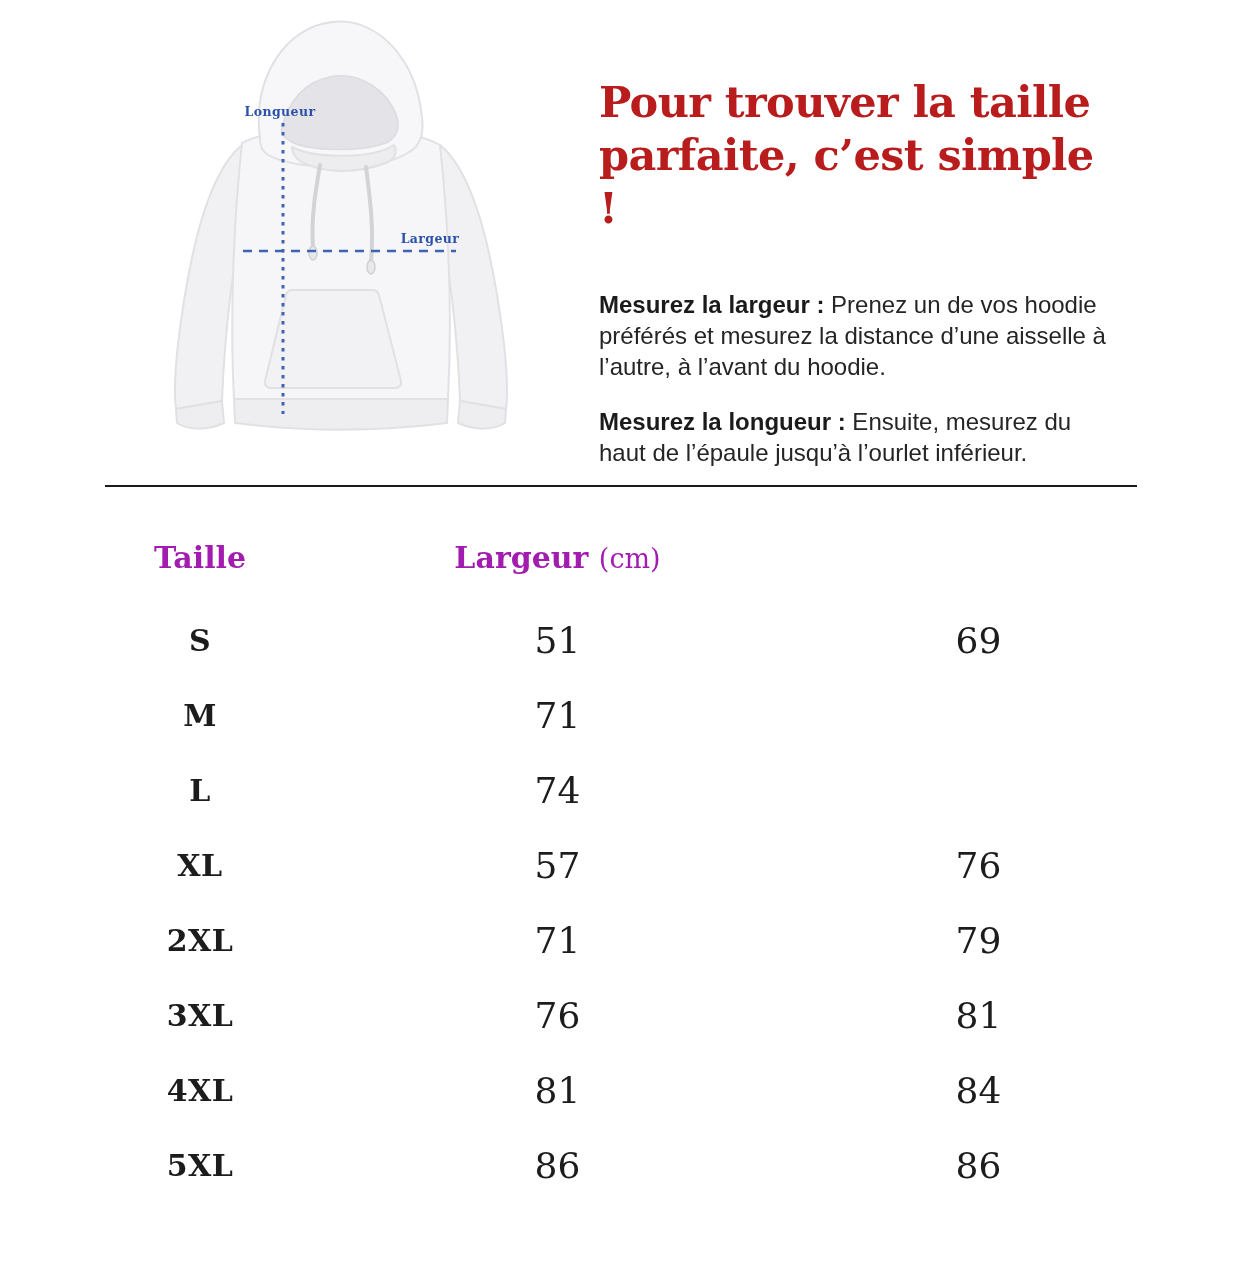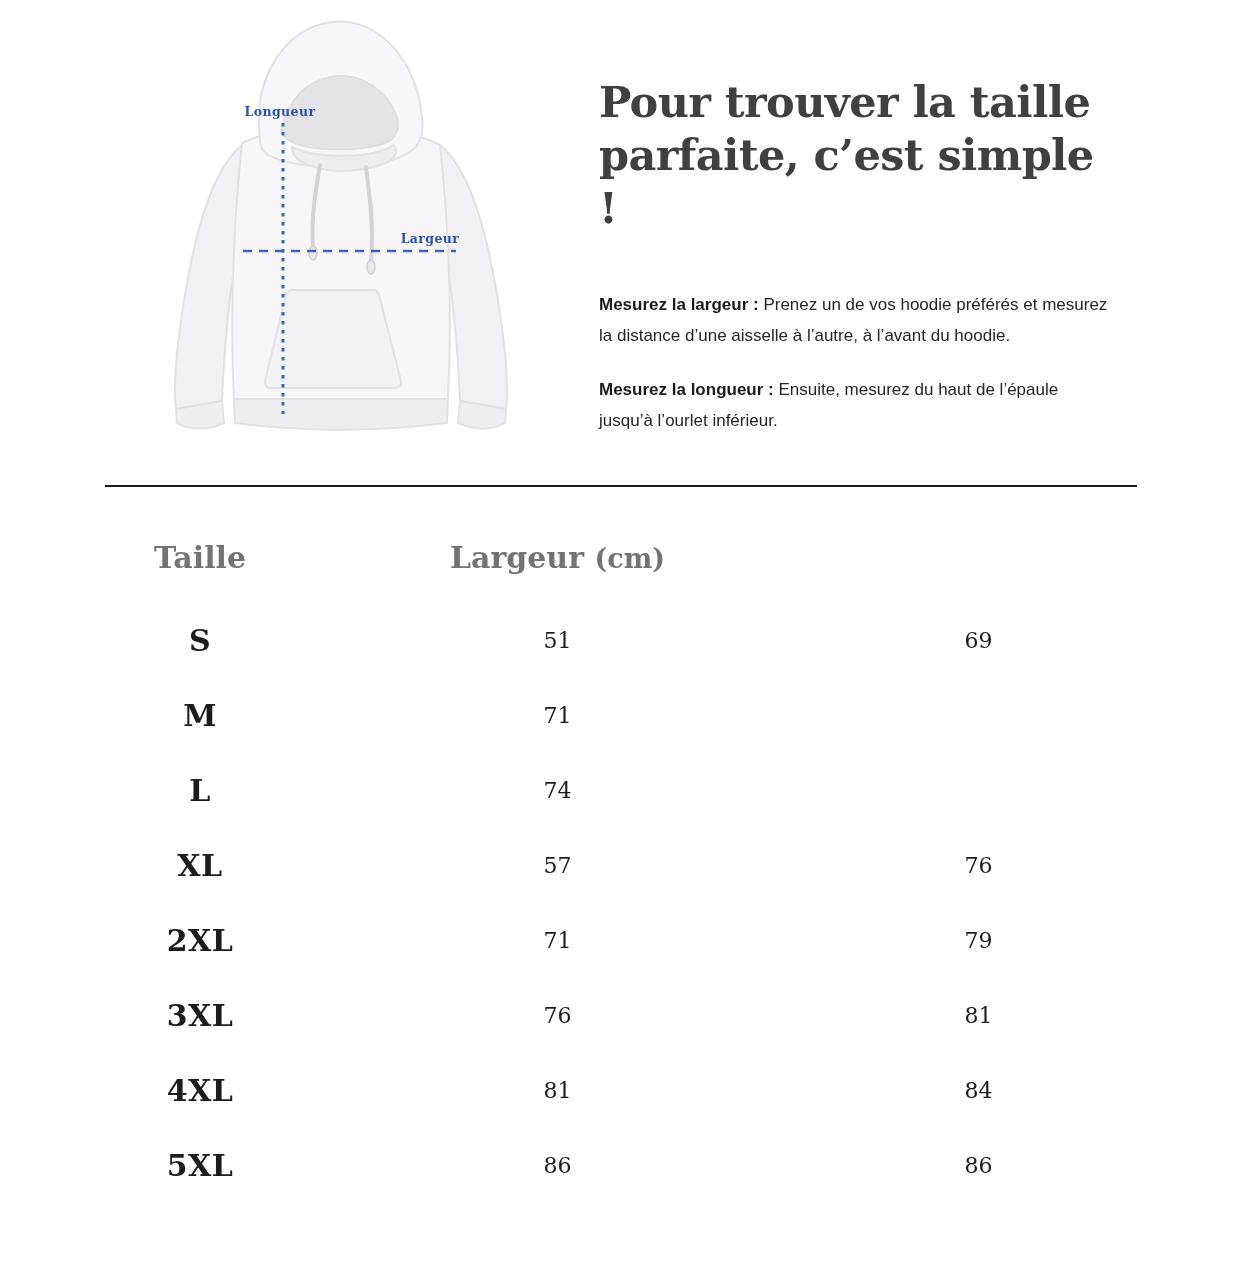--- a/index.html
+++ b/index.html
@@ -21,39 +21,39 @@
   .drawstring{fill:none;stroke:#d3d3d7;stroke-width:4;stroke-linecap:round;}
   .knot{fill:#e8e8eb;stroke:#cfcfd4;stroke-width:1.5;}
   .measure-line-v{stroke:#3d64b0;stroke-width:3;stroke-dasharray:3.5 5.5;}
   .measure-line-h{stroke:#3d64b0;stroke-width:2.6;stroke-dasharray:9 7;}
   .measure-label{font-family:"DejaVu Serif",serif;font-weight:bold;font-size:12.5px;fill:#2b52a8;letter-spacing:0.4px;}
 
   .intro{position:absolute;left:599px;top:76px;width:545px;}
   .intro-heading{
     margin:0;width:522px;
     font-family:"DejaVu Serif",serif;font-weight:700;font-size:43px;line-height:53px;
-    letter-spacing:-0.6px;color:#404040;
+    letter-spacing:-0.6px;color:#b91c1c;
   }
-  .para{width:514px;font-size:17px;line-height:31px;color:#252525;}
+  .para{width:514px;font-size:24px;line-height:31px;color:#252525;}
   .para .lead{font-weight:700;color:#1b1b1b;}
   .para-1{margin-top:54px;}
   .para-2{margin-top:23px;}
 
   .table-wrap{position:absolute;left:105px;top:485px;width:1032px;}
   .divider{height:0;border-top:2px solid #1b1b1b;}
   .header-row,.row{display:grid;grid-template-columns:190px 525px 317px;align-items:center;text-align:center;}
   .header-row{
     margin-top:50px;height:40px;
-    font-family:"DejaVu Serif",serif;font-size:30px;font-weight:700;color:#737373;
+    font-family:"DejaVu Serif",serif;font-size:30px;font-weight:700;color:#a21caf;
   }
-  .unit{font-weight:700;font-size:27px;}
+  .unit{font-weight:400;font-size:27px;}
   .rows{margin-top:26px;}
   .row{height:75px;font-family:"DejaVu Serif",serif;color:#1c1c1c;}
   .cell-size{font-weight:700;font-size:30px;letter-spacing:0.5px;}
-  .cell-val{font-size:22px;}
+  .cell-val{font-size:36px;}
 </style>
 </head>
 <body>
 
 <div class="top-section">
 
   <div class="figure">
     <svg viewBox="0 0 362 432" xmlns="http://www.w3.org/2000/svg">
 
       <path class="sleeve" d="M82,136 C50,162 30,235 18,335 C15,362 14,385 16,400 L62,392 C64,336 72,252 86,198 Z"></path>

